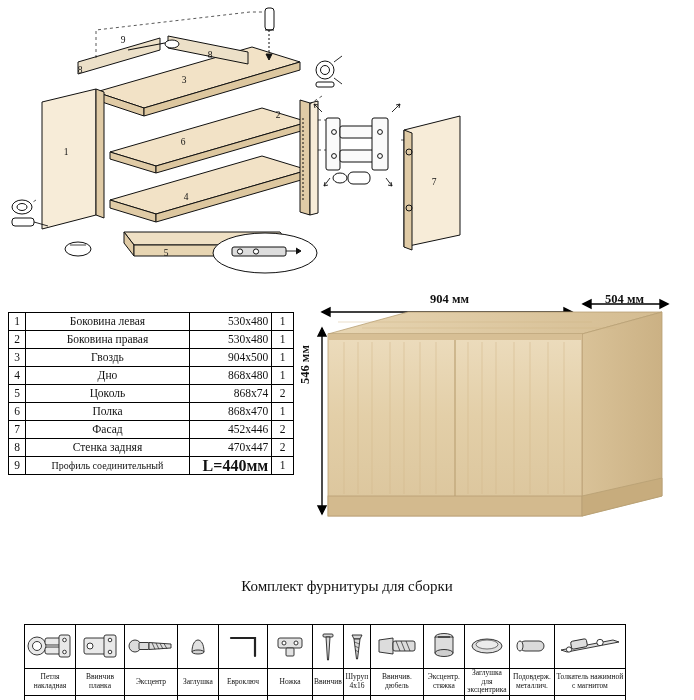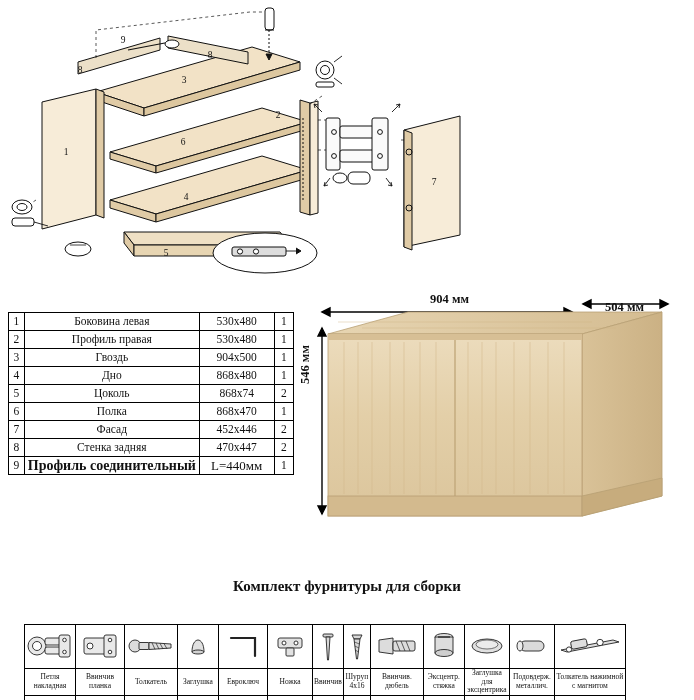--- a/index.html
+++ b/index.html
@@ -25,36 +25,36 @@
   }
   #parts-table td {
     border:1px solid #000;
     padding:1px 3px;
     height:18px;
     line-height:15px;
     white-space:nowrap;
   }
   #parts-table td.num { width:16px; text-align:center; }
   #parts-table td.name { width:150px;text-align:center; }
-  #parts-table td.size { width:76px; text-align:center; }
+  #parts-table td.size { width:76px; text-align:right; }
   #parts-table td.qty { width:20px; text-align:center; }
-  #parts-table tr.small td.name { font-size:14px;font-weight:bold; }
-  #parts-table tr.small td.size { font-size:13px; }
+  #parts-table tr.small td.name { font-size:10px; }
+  #parts-table tr.small td.size { font-size:16px;font-weight:bold; }
 
   
   #cabinet-wrap { position:absolute; left:300px; top:288px; width:390px; height:260px; }
   .dim-label { position:absolute; font-weight:bold; font-size:12.5px; font-family:"Liberation Serif", serif; }
   #dim-w-label { left:130px; top:4px; }
-  #dim-d-label { left:305px; top:12px; }
+  #dim-d-label { left:305px; top:4px; }
   #dim-h-label { left:-2px; top:96px; transform:rotate(-90deg); transform-origin:left top; white-space:nowrap; }
 
   
   #kit-title {
     position:absolute; left:0; top:578px; width:694px;
-    text-align:center; font-size:15px; font-weight:bold;
+    text-align:center; font-size:15px; font-weight:normal;
   }
   #kit-table {
     position:absolute; left:24px; top:600px; width:598px;
     border-collapse:collapse;
     font-size:7.5px;
     font-family:"Liberation Serif", serif;
     margin-top:24px;
   }
   #kit-table td { border:1px solid #000; text-align:center; vertical-align:middle; }
   #kit-table tr.icons td { height:44px; padding:0; }
@@ -191,21 +191,21 @@
   <table id="parts-table">
     <tbody>
       <tr>
         <td class="num">1</td>
         <td class="name">Боковина левая</td>
         <td class="size">530х480</td>
         <td class="qty">1</td>
       </tr>
       <tr>
         <td class="num">2</td>
-        <td class="name">Профиль правая</td>
+        <td class="name">Боковина правая</td>
         <td class="size">530х480</td>
         <td class="qty">1</td>
       </tr>
       <tr>
         <td class="num">3</td>
         <td class="name">Гвоздь</td>
         <td class="size">904х500</td>
         <td class="qty">1</td>
       </tr>
       <tr>
@@ -453,21 +453,21 @@
               <rect x="16" y="14" width="16" height="8" rx="2" transform="rotate(-11 24 18)"></rect>
               <circle cx="45" cy="16.5" r="3.2" fill="#fff"></circle>
               <circle cx="14" cy="23.5" r="2.6" fill="#fff"></circle>
             </g>
           </svg>
         </td>
       </tr>
       <tr class="names">
         <td>Петля накладная</td>
         <td>Ввинчив планка</td>
-        <td>Толкатель</td>
+        <td>Эксцентр</td>
         <td>Заглушка</td>
         <td>Евроключ</td>
         <td>Ножка</td>
         <td>Ввинчив</td>
         <td>Шуруп 4х16</td>
         <td>Ввинчив. дюбель</td>
         <td>Эксцентр. стяжка</td>
         <td>Заглушка для эксцентрика</td>
         <td>Подовдерж. металлич.</td>
         <td>Толкатель нажимной с магнитом</td>

